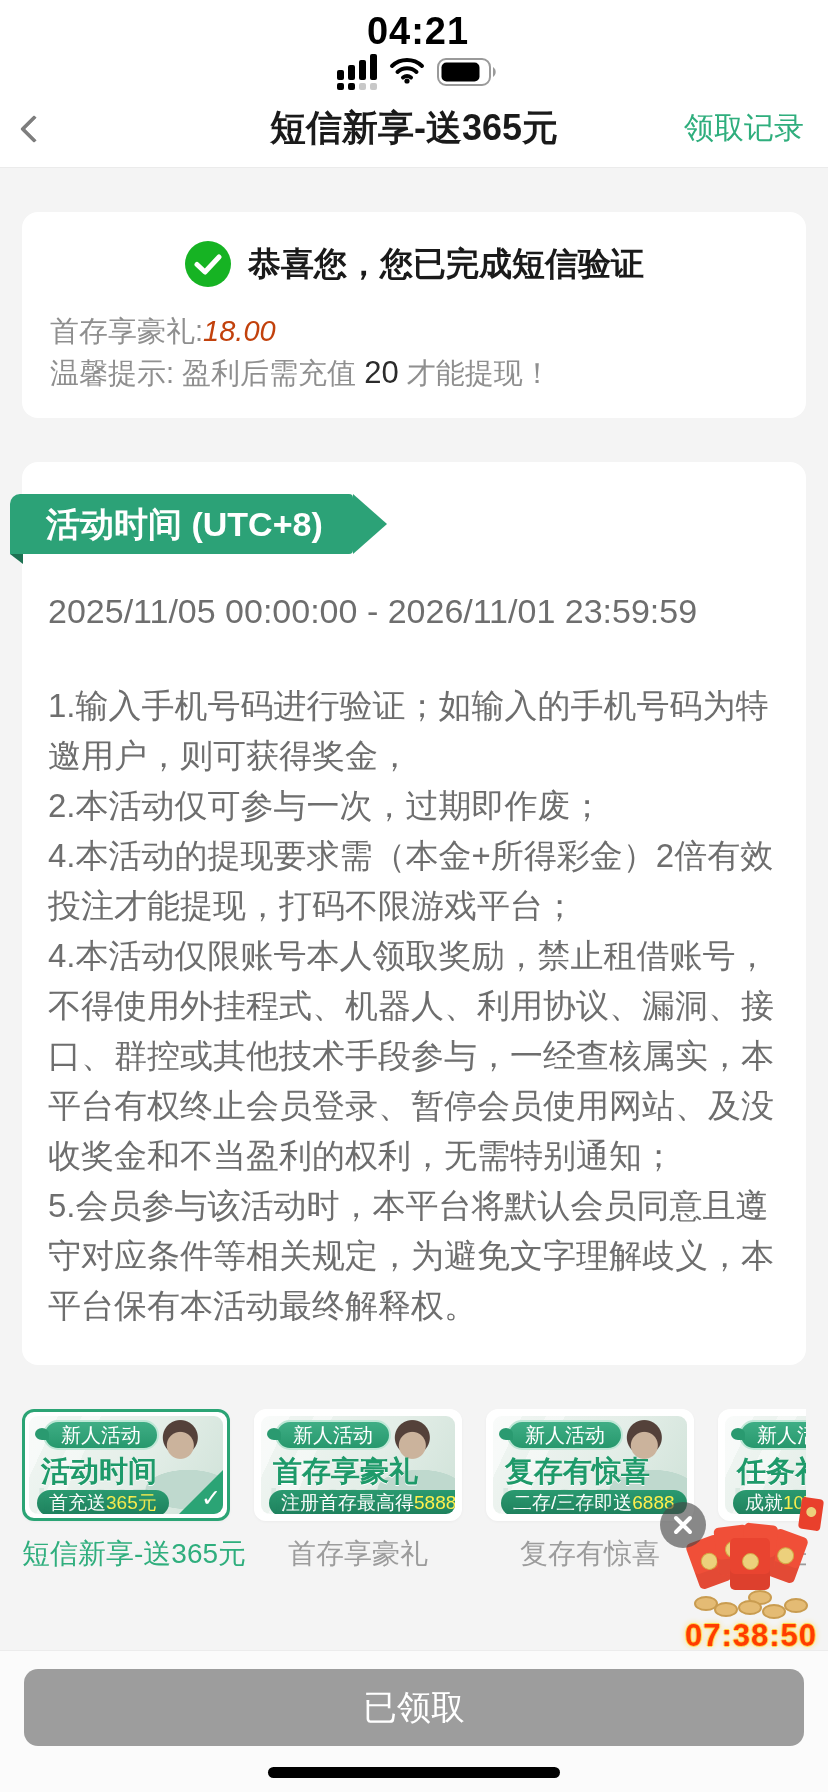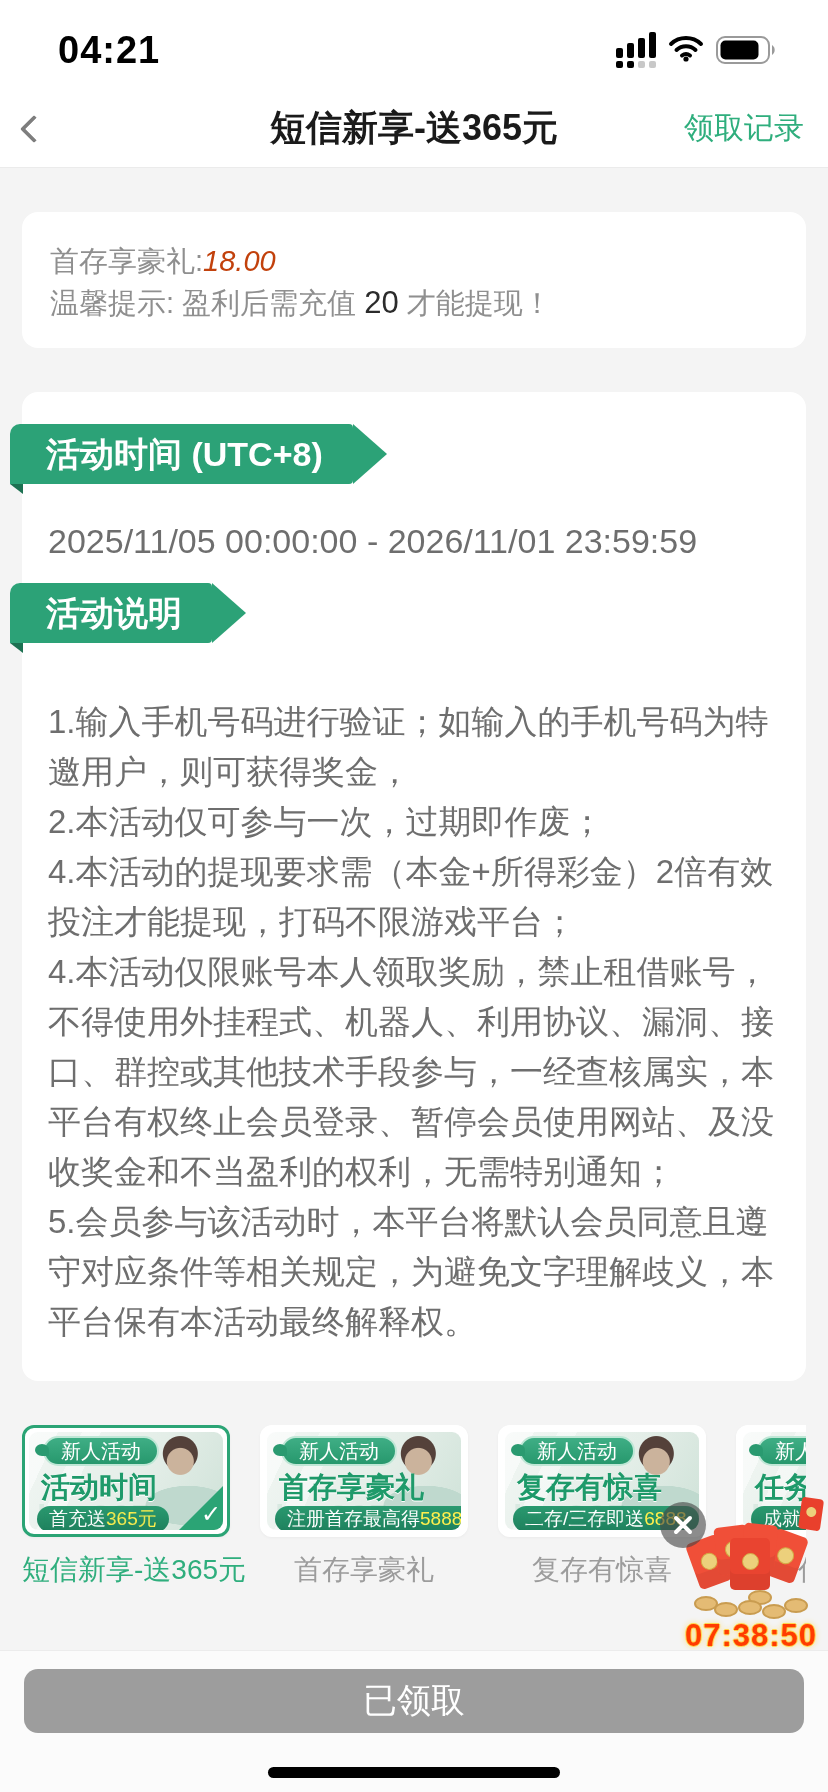--- a/index.html
+++ b/index.html
@@ -1,21 +1,21 @@
 <!DOCTYPE html>
 <html><head>
 <meta charset="utf-8">
 <style>
   * { margin:0; padding:0; box-sizing:border-box; }
   html,body { width:828px; height:1792px; }
   body { font-family:"Liberation Sans","DejaVu Sans",sans-serif; background:#f4f4f4; overflow:hidden; }
   .screen { position:relative; width:828px; height:1792px; background:#f4f4f4; overflow:hidden; }
 
   
-  .status-bar { height:90px; background:#fff; display:flex; align-items:center; justify-content:space-between; padding:10px 50px 0 58px; }
+  .status-bar { height:90px; background:#fff; display:flex; align-items:center; justify-content:space-between; padding:10px 50px 0 58px;flex-direction:column; }
   .sb-time { font-size:38px; font-weight:bold; color:#000; letter-spacing:1px; }
   .sb-icons { display:flex; align-items:center; gap:12px; }
   .cell { display:flex; flex-direction:column; gap:3px; }
   .cell-bars { display:flex; align-items:flex-end; gap:4px; height:26px; }
   .cell-bars i { display:block; width:7px; border-radius:2px; background:#000; }
   .cb1{height:10px;} .cb2{height:15px;} .cb3{height:20px;} .cb4{height:26px;}
   .cell-dots { display:flex; gap:4px; }
   .cell-dots i { display:block; width:7px; height:7px; border-radius:2px; }
   .cd-on{background:#000;} .cd-off{background:#c8c8c8;}
   .battery { display:flex; align-items:center; }
@@ -44,21 +44,21 @@
   .info-card { margin-top:44px; padding:32px 0 34px; position:relative; }
   .ribbon { position:relative; display:inline-block; margin-left:-12px; background:#2ca277; color:#fff; font-size:34px; font-weight:bold; line-height:60px; padding:0 30px 0 36px; border-radius:10px 4px 4px 0; }
   .ribbon::after { content:""; position:absolute; right:-34px; top:0; width:0; height:0; border-top:30px solid transparent; border-bottom:30px solid transparent; border-left:34px solid #2ca277; }
   .ribbon::before { content:""; position:absolute; left:0; bottom:-10px; width:13px; height:10px; background:#1d7152; clip-path:polygon(0 0,100% 0,100% 100%); }
   .ribbon-row { margin-bottom:26px; }
   .time-range { font-size:34px; color:#6e6e6e; padding:12px 28px 22px 26px; }
   .rules { padding:28px 30px 0 26px; }
   .rules p { font-size:33px; color:#6e6e6e; line-height:50px; }
 
   
-  .promo-row { display:flex; gap:30px; margin-top:44px; overflow-x:auto; scrollbar-width:none; padding-bottom:4px; }
+  .promo-row { display:flex; gap:24px; margin-top:44px; overflow-x:auto; scrollbar-width:none; padding-bottom:4px; }
   .promo-row::-webkit-scrollbar { display:none; }
   .promo-col { flex:none; width:208px; }
   .promo-card { position:relative; width:208px; height:112px; background:#fff; border-radius:12px; border:3px solid #ffffff; padding:4px; box-shadow:0 1px 3px rgba(0,0,0,0.04); }
   .promo-card.active { border-color:#2ba475; }
   .promo-art { position:relative; width:100%; height:100%; border-radius:9px; overflow:hidden;
     background:
       linear-gradient(115deg, rgba(255,255,255,0.55) 0 12%, transparent 12% 22%, rgba(255,255,255,0.45) 22% 30%, transparent 30%),
       radial-gradient(circle at 78% 30%, #cbb39c 0 13px, transparent 14px),
       radial-gradient(circle at 78% 22%, #54413a 0 17px, transparent 18px),
       radial-gradient(ellipse at 82% 75%, #bfd9ce 0 42px, transparent 43px),
@@ -88,21 +88,21 @@
   .env5 { left:38px; top:26px; transform:rotate(0deg); width:40px; height:52px; background:#e94430; }
   .env-small { position:absolute; right:-4px; top:-14px; width:22px; height:32px; background:#e9402c; border-radius:4px; transform:rotate(8deg); }
   .env-small::after { content:""; position:absolute; left:50%; top:9px; width:10px; height:10px; margin-left:-5px; border-radius:50%; background:#ecd07c; }
   .coin { position:absolute; width:24px; height:15px; background:#e4bb74; border:2px solid #c99c50; border-radius:50%; }
   .c1{left:2px;top:84px;} .c2{left:22px;top:90px;} .c3{left:46px;top:88px;} .c4{left:70px;top:92px;} .c5{left:92px;top:86px;} .c6{left:56px;top:78px;}
   .timer { position:absolute; right:0; top:122px; width:134px; text-align:center; font-size:31px; font-weight:bold; color:#ff3c00;
     text-shadow:-1px 0 #ffd54d, 1px 0 #ffd54d, 0 -1px #ffd54d, 0 1px #ffd54d, 0 0 6px rgba(255,213,77,0.9); letter-spacing:1px; }
 
   
   .bottom-bar { position:absolute; left:0; right:0; bottom:0; height:142px; background:#fbfbfb; border-top:1px solid #ececec; }
-  .claim-btn { display:block; margin:18px 24px 0; height:64px; border:none; border-radius:14px; background:#9d9d9d; color:#fff; font-size:34px; width:calc(100% - 48px); font-family:inherit; }
+  .claim-btn { display:block; margin:18px 24px 0; height:77px; border:none; border-radius:14px; background:#9d9d9d; color:#fff; font-size:34px; width:calc(100% - 48px); font-family:inherit; }
   .home-indicator { position:absolute; left:50%; bottom:14px; transform:translateX(-50%); width:292px; height:11px; border-radius:6px; background:#000; }
 </style>
 </head>
 <body>
 
 <div class="screen">
 
   <div class="status-bar">
     <div class="sb-time">04:21</div>
     <div class="sb-icons">
@@ -142,28 +142,36 @@
     <div class="back-btn">
       <span class="chevron-left"></span>
     </div>
     <div class="nav-title">短信新享-送365元</div>
     <div class="nav-action">领取记录</div>
   </div>
 
   <div class="page">
 
     <div class="card success-card">
+      <div class="success-row">
+        <span class="check-circle">
+          <svg width="48" height="48" viewBox="0 0 48 48">
+            <circle cx="24" cy="24" r="23" fill="#16b323"></circle>
+            <path d="M13 24.5 L21 32 L35 17" fill="none" stroke="#fff" stroke-width="5" stroke-linecap="round" stroke-linejoin="round"></path>
+          </svg>
+        </span>
+        <span class="success-msg">恭喜您，您已完成短信验证</span>
+      </div>
       <div class="bonus-line"><span>首存享豪礼:</span><span class="bonus-value">18.00</span></div>
       <div class="tip-line"><span>温馨提示: 盈利后需充值 </span><span class="tip-amount">20</span><span> 才能提现！</span></div>
     </div>
 
     <div class="card info-card">
       <div class="ribbon-row"><div class="ribbon">活动时间 (UTC+8)</div></div>
       <div class="time-range">2025/11/05 00:00:00 - 2026/11/01 23:59:59</div>
-      <div class="ribbon-row"><div class="ribbon">活动说明</div></div>
       <div class="rules">
         <p>1.输入手机号码进行验证；如输入的手机号码为特邀用户，则可获得奖金，</p>
         <p>2.本活动仅可参与一次，过期即作废；</p>
         <p>4.本活动的提现要求需（本金+所得彩金）2倍有效投注才能提现，打码不限游戏平台；</p>
         <p>4.本活动仅限账号本人领取奖励，禁止租借账号，不得使用外挂程式、机器人、利用协议、漏洞、接口、群控或其他技术手段参与，一经查核属实，本平台有权终止会员登录、暂停会员使用网站、及没收奖金和不当盈利的权利，无需特别通知；</p>
         <p>5.会员参与该活动时，本平台将默认会员同意且遵守对应条件等相关规定，为避免文字理解歧义，本平台保有本活动最终解释权。</p>
       </div>
     </div>
 
     <div class="promo-row">

